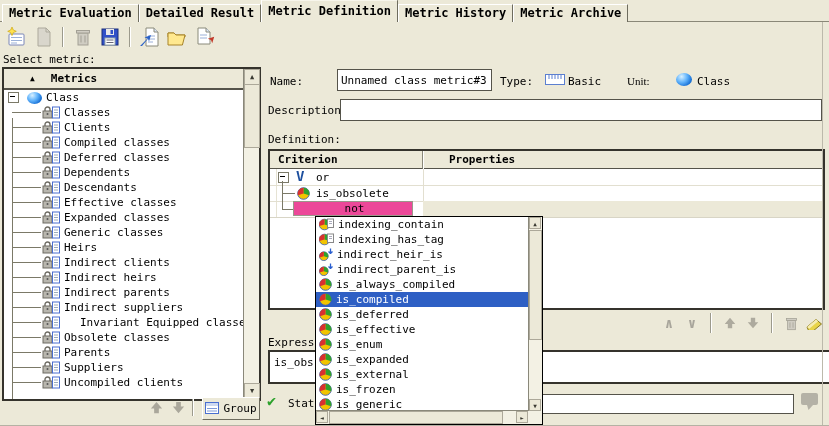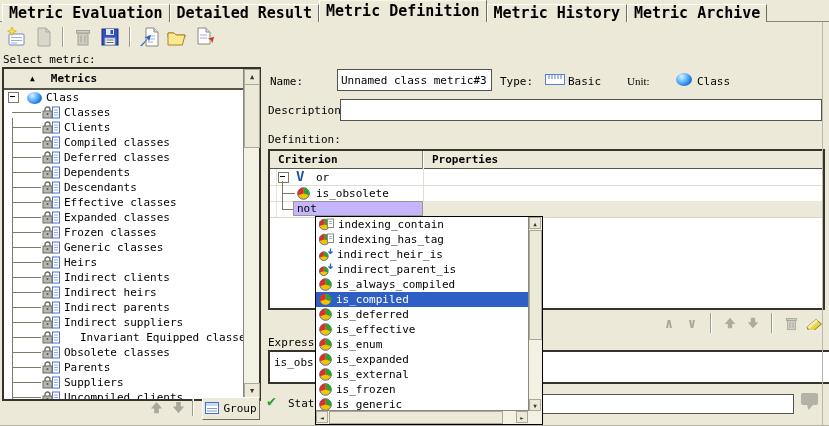--- a/index.html
+++ b/index.html
@@ -4,21 +4,21 @@
 <style>
   html,body{margin:0;padding:0;background:#888;}
   #app{position:relative;width:829px;height:426px;background:#ece9d8;
        font-family:"DejaVu Sans Mono","Liberation Mono",monospace;font-size:11px;color:#000;
        overflow:hidden;}
   .abs{position:absolute;}
 
   
   #tabline{position:absolute;left:0;top:21px;width:829px;height:1px;background:#8a8878;z-index:1;}
   #tabs{position:absolute;left:2px;top:0;height:22px;display:flex;align-items:flex-end;z-index:2;}
-  .tab{height:17px;line-height:17px;padding:0 6px;font-weight:bold;font-size:15px;background:#ece9d8;
+  .tab{height:17px;line-height:17px;padding:0 6px;font-weight:bold;font-size:12px;background:#ece9d8;
        border-top:1px solid #fff;border-left:1px solid #fff;border-right:1px solid #6e6c5e;
        margin-bottom:0;cursor:default;}
   .tab.active{height:21px;line-height:20px;border-top:2px solid #f8f6ec;}
 
   
   #toolbar{position:absolute;left:4px;top:25px;display:flex;align-items:center;gap:3px;}
   .tbicon{width:24px;height:24px;display:flex;align-items:center;justify-content:center;}
   .tbsep{width:0;height:20px;border-left:1px solid #9c9a8c;border-right:1px solid #fff;margin:0 4px;}
 
   
@@ -296,35 +296,20 @@
                 <rect x="1" y="5" width="9" height="7" fill="#b8b6ae" stroke="#6e6c64"></rect>
                 <path d="M3 5V3.5a2.5 2.5 0 0 1 5 0V5" fill="none" stroke="#6e6c64" stroke-width="1.4"></path>
                 <circle cx="5.5" cy="8" r="1" fill="#555"></circle>
                 <rect x="10.5" y="1" width="7" height="11" fill="#fff" stroke="#4a6fd0"></rect>
                 <line x1="12" y1="4" x2="16" y2="4" stroke="#9ab"></line>
                 <line x1="12" y1="6.5" x2="16" y2="6.5" stroke="#9ab"></line>
                 <line x1="12" y1="9" x2="16" y2="9" stroke="#9ab"></line>
               </svg>
             </span>
     <span style="margin-left:4px;">Expanded classes</span>
-          </div>
-          <div class="trow">
-            <span class="hl"></span>
-    <span style="margin-left:38px;display:inline-flex;">
-              <svg width="18" height="13" viewBox="0 0 18 13">
-                <rect x="1" y="5" width="9" height="7" fill="#b8b6ae" stroke="#6e6c64"></rect>
-                <path d="M3 5V3.5a2.5 2.5 0 0 1 5 0V5" fill="none" stroke="#6e6c64" stroke-width="1.4"></path>
-                <circle cx="5.5" cy="8" r="1" fill="#555"></circle>
-                <rect x="10.5" y="1" width="7" height="11" fill="#fff" stroke="#4a6fd0"></rect>
-                <line x1="12" y1="4" x2="16" y2="4" stroke="#9ab"></line>
-                <line x1="12" y1="6.5" x2="16" y2="6.5" stroke="#9ab"></line>
-                <line x1="12" y1="9" x2="16" y2="9" stroke="#9ab"></line>
-              </svg>
-            </span>
-    <span style="margin-left:4px;">Frozen classes</span>
           </div>
           <div class="trow">
             <span class="hl"></span>
     <span style="margin-left:38px;display:inline-flex;">
               <svg width="18" height="13" viewBox="0 0 18 13">
                 <rect x="1" y="5" width="9" height="7" fill="#b8b6ae" stroke="#6e6c64"></rect>
                 <path d="M3 5V3.5a2.5 2.5 0 0 1 5 0V5" fill="none" stroke="#6e6c64" stroke-width="1.4"></path>
                 <circle cx="5.5" cy="8" r="1" fill="#555"></circle>
                 <rect x="10.5" y="1" width="7" height="11" fill="#fff" stroke="#4a6fd0"></rect>
                 <line x1="12" y1="4" x2="16" y2="4" stroke="#9ab"></line>
@@ -532,21 +517,21 @@
 
   <div class="lbl" style="left:268px;top:104px;">Description</div>
   <input class="field" style="left: 340px; top: 99px; width: 482px; height: 22px;" value="">
 
   <div class="lbl" style="left:268px;top:133px;">Definition:</div>
 
   <div id="defgrid">
     <div class="gh" style="left:0;width:153px;border-right:1px solid #8a887a;padding-left:8px;">
       <span>Criterion</span>
       </div>
-    <div class="gh" style="left:154px;right:0;padding-left:8px;">
+    <div class="gh" style="left:154px;right:0;padding-left:25px;">
       <span>Properties</span>
       </div>
 
     <div class="abs" style="left:6px;top:18px;width:1px;height:48px;background:#e6e3d4;"></div>
     <div class="abs" style="left:153px;top:18px;width:1px;height:48px;background:#e2dfd0;"></div>
 
     <div class="defrow" style="top:18px;">
       <span class="minusbox abs" style="left:8px;top:3px;"></span>
       <span class="orglyph abs" style="left:26px;top:0;">V</span>
       <span class="abs" style="left:46px;top:2px;">or</span>
@@ -558,22 +543,22 @@
             <circle cx="6.5" cy="6.5" r="5.8" fill="#f2c400" stroke="#3a5fb0" stroke-width="0.9"></circle>
             <path d="M6.5 6.5 L6.5 0.7 A5.8 5.8 0 0 1 12.1 8.2 Z" fill="#2fa12f"></path>
             <path d="M6.5 6.5 L0.9 8.2 A5.8 5.8 0 0 1 6.5 0.7 Z" fill="#d83030"></path>
           </svg></span>
       <span class="abs" style="left:46px;top:2px;">is_obsolete</span>
     </div>
     <div class="defrow" style="top:50px;border-bottom:1px solid #d8d5c6;">
       <span class="abs" style="left:153px;right:0;top:0;height:16px;background:#ece9d8;"></span>
       <span class="tline" style="left:12px;top:-8px;width:1px;height:16px;"></span>
       <span class="tline" style="left:12px;top:8px;width:11px;height:1px;"></span>
-      <span class="abs" style="left:23px;top:0px;width:130px;height:15px;background:#c4b5fd;
-            border:1px solid #9b988a;box-sizing:border-box;line-height:13px;padding-left:3px;">not</span>
+      <span class="abs" style="left:23px;top:0px;width:120px;height:15px;background:#ec4899;
+            border:1px solid #9b988a;box-sizing:border-box;line-height:13px;padding-left:3px;text-align:center;">not</span>
     </div>
   </div>
 
   <div id="minibar">
       <div class="mico" style="opacity: 0.95;">
         <span class="gly">∧</span>
       </div>
       <div class="mico" style="opacity: 0.95;">
         <span class="gly">∨</span>
       </div>

